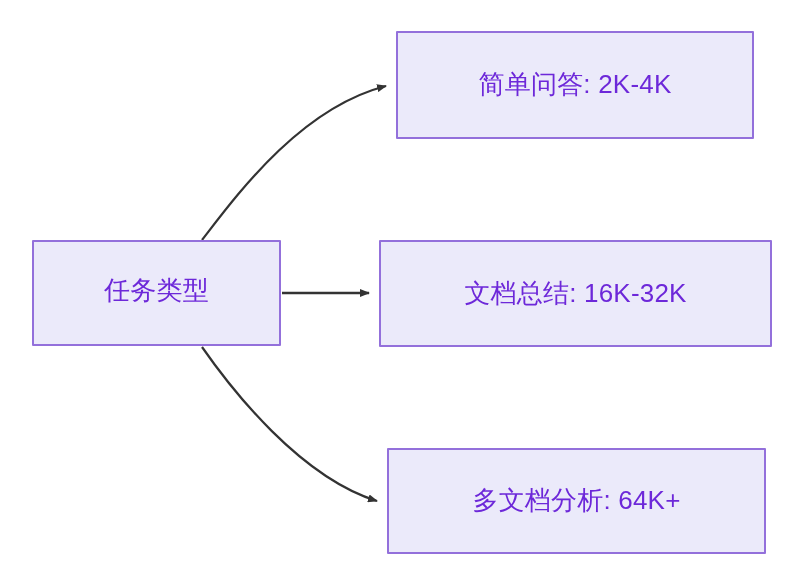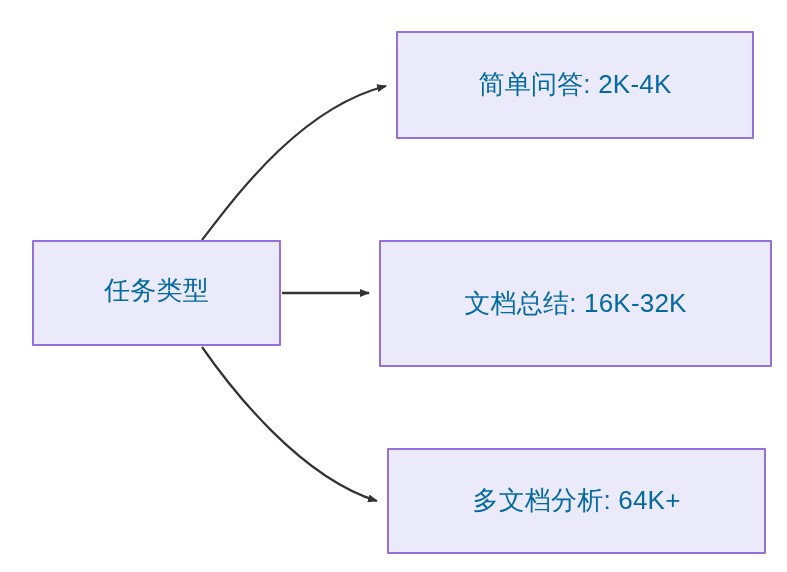--- a/index.html
+++ b/index.html
@@ -29,21 +29,21 @@
     position: absolute;
     box-sizing: border-box;
     background: #ebeafa;
     border: 2px solid #9370db;
     border-radius: 1px;
     display: flex;
     align-items: center;
     justify-content: center;
   }
   .node-label {
-    color: #0369a1;
+    color: #6d28d9;
     font-size: 26px;
     line-height: 1.2;
     letter-spacing: 0.2px;
     white-space: nowrap;
     text-align: center;
   }
   #node-root {
     left: 32px;
     top: 240px;
     width: 249px;
@@ -53,21 +53,21 @@
   #node-simple-qa {
     left: 396px;
     top: 31px;
     width: 358px;
     height: 108px;
   }
   #node-doc-summary {
     left: 379px;
     top: 240px;
     width: 393px;
-    height: 127px;
+    height: 107px;
   }
   #node-multi-doc {
     left: 387px;
     top: 448px;
     width: 379px;
     height: 106px;
   }
 </style>
 </head>
 <body>

